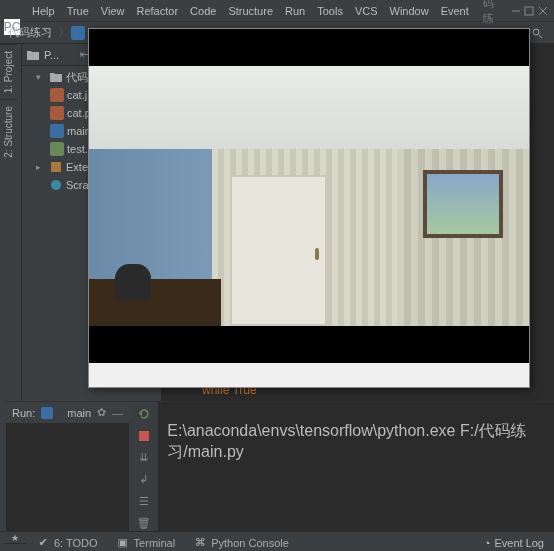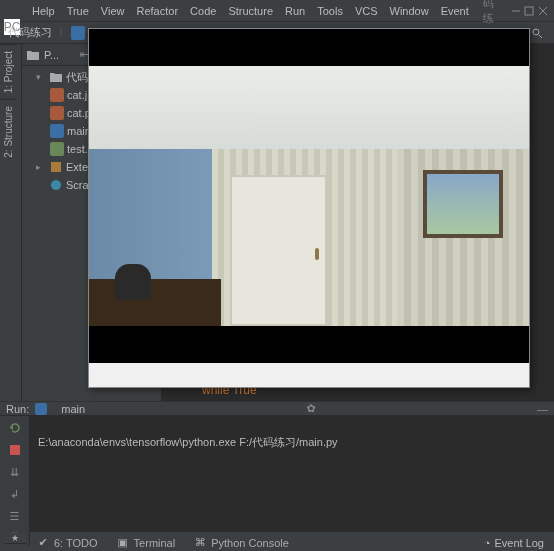--- a/index.html
+++ b/index.html
@@ -41,29 +41,29 @@
 .folder-svg path{fill:#a9a9a9;}
 .pyfile { background:#3b6ea5; border-radius:2px; }
 .imgfile { background:#a55b3b; border-radius:2px; }
 .avifile { background:#6a8759; border-radius:2px; }
 
 .editor { flex:1; background:#2b2b2b; position:relative; }
 .editor-line { position:absolute; bottom:4px; left:40px; color:#cc7832; font-size:12px; font-family:Consolas,monospace;}
 .editor-line .kw { color:#cc7832; }
 
 
-.runwin { height: 130px; background:#2b2b2b; border-top:1px solid #323232; display:flex; flex-direction:column;}
+.runwin { height: 130px; background:#2b2b2b; border-top:1px solid #323232; display:flex; flex-direction:row;margin-left:6px;}
 .run-header { height:22px; background:#3c3f41; display:flex; align-items:center; padding:0 6px; gap:6px; border-bottom:1px solid #2b2b2b;}
 .run-header .run-label { color:#bbbbbb; }
 .run-header .config { display:flex; align-items:center; gap:14px;}
 .run-header .gear { margin-left:auto; color:#888; }
 .run-body { flex:1; display:flex; }
 .run-gutter { width:30px; background:#3a3d3f; border-right:1px solid #2b2b2b; display:flex; flex-direction:column; align-items:center; padding-top:4px; gap:6px;}
 .rg-icon { width:16px;height:16px; display:flex;align-items:center;justify-content:center;}
-.run-console { flex:1; padding:19px 8px; font-family:Consolas,monospace; font-size:11px; color:#bbbbbb; }
+.run-console { flex:1; padding:19px 8px; font-family:Consolas,monospace; font-size:16px; color:#bbbbbb; }
 
 
 .bottom-tabs { height:22px; background:#3c3f41; border-top:1px solid #2b2b2b; display:flex; align-items:center; padding:0 4px; gap:2px;}
 .btab { padding:0 8px; height:20px; display:flex; align-items:center; gap:4px; color:#aaa;}
 .btab.active { background:#4b6eaf33; color:#fff;}
 .btab .bicon { width:14px;height:14px; display:flex;align-items:center;justify-content:center;}
 .bottom-tabs .evlog { margin-left:auto; display:flex; align-items:center; gap:4px; padding-right:6px;}
 
 
 .cv-window { position:absolute; left:88px; top:28px; width:442px; height:360px; background:#f0f0f0; border:1px solid #888; box-shadow: 2px 2px 8px rgba(0,0,0,0.5); }

